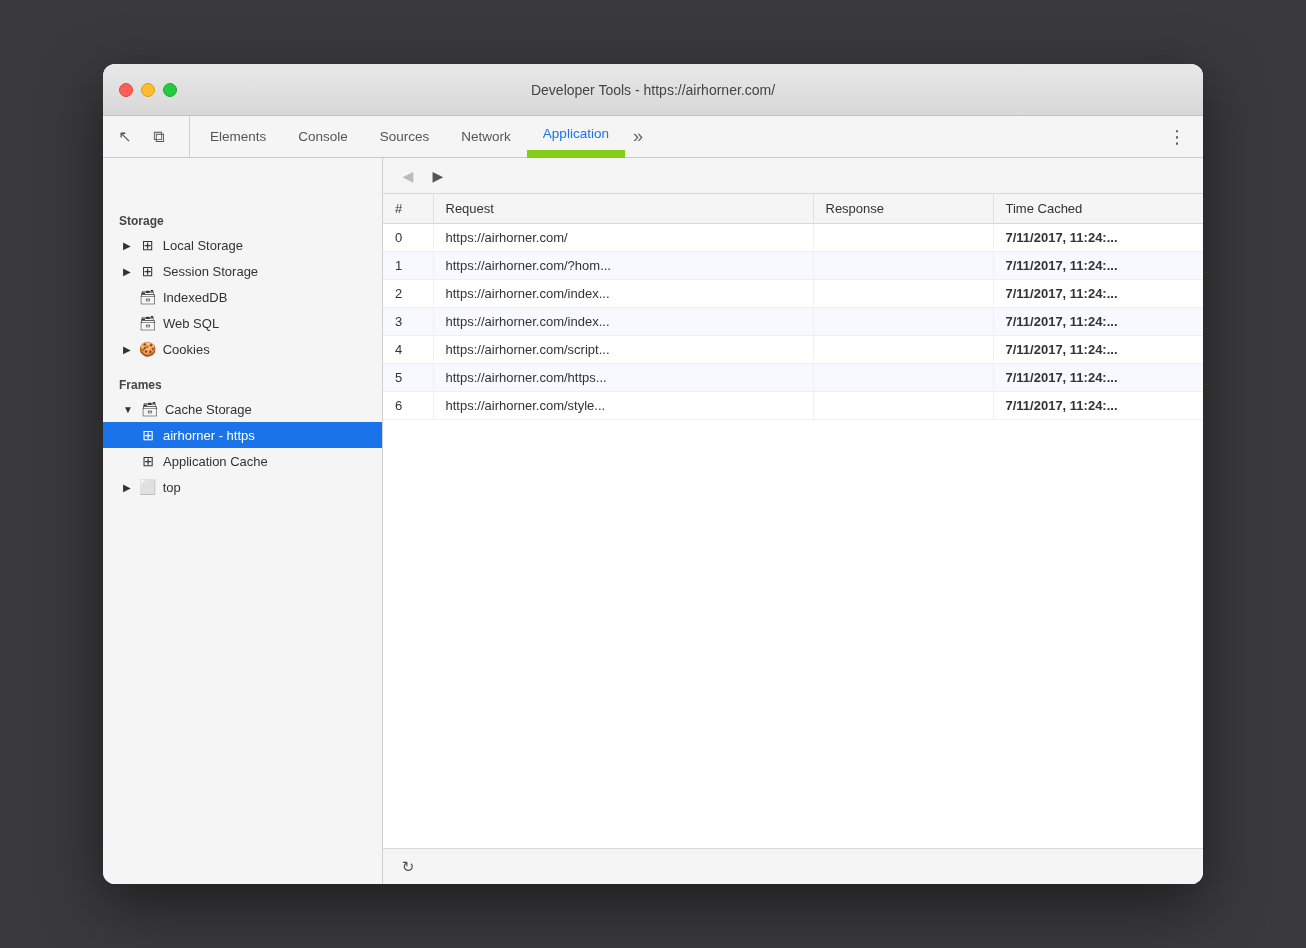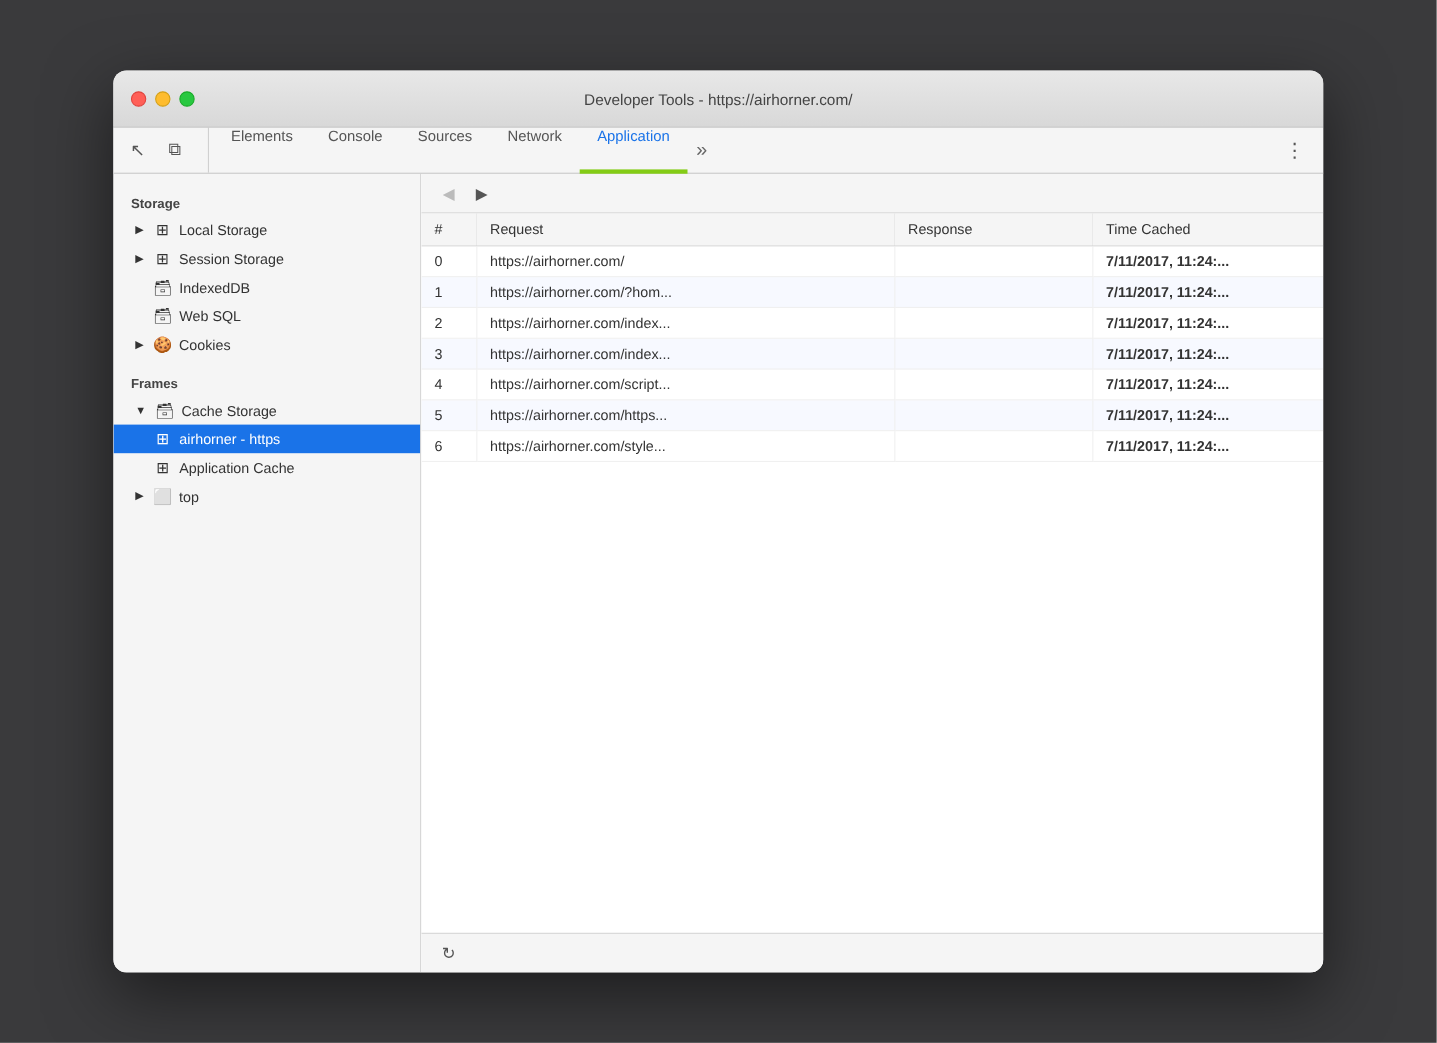--- a/index.html
+++ b/index.html
@@ -76,32 +76,32 @@
       display: flex;
       align-items: center;
       justify-content: center;
       border-radius: 4px;
       cursor: pointer;
       color: #555;
       font-size: 16px;
     }
     .tab {
       display: flex;
-      align-items: flex-start;
+      align-items: center;
       padding: 0 16px;
       font-size: 13.5px;
       color: #555;
       cursor: pointer;
       border-bottom: 2px solid transparent;
       margin-bottom: -1px;
       height: 42px;
     }
     .tab.active {
       color: #1a73e8;
-      border-bottom: 4px solid #84cc16;
+      border-bottom: 8px solid #84cc16;
       font-weight: 500;
     }
     .tab-more {
       display: flex;
       align-items: center;
       padding: 0 8px;
       font-size: 18px;
       color: #666;
       cursor: pointer;
     }
@@ -134,20 +134,21 @@
       background: #f5f5f5;
       border-right: 1px solid #d0d0d0;
       overflow-y: auto;
       padding: 12px 0;
     }
     .sidebar-section-label {
       font-size: 12px;
       font-weight: 600;
       color: #444;
       padding: 8px 16px 4px 16px;
+      margin-top: 36px;
     }
     .sidebar-item {
       display: flex;
       align-items: center;
       padding: 5px 16px 5px 20px;
       font-size: 13px;
       color: #333;
       cursor: pointer;
       gap: 6px;
     }

